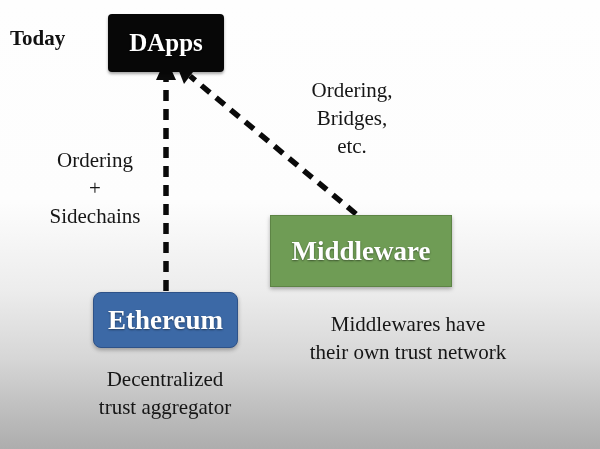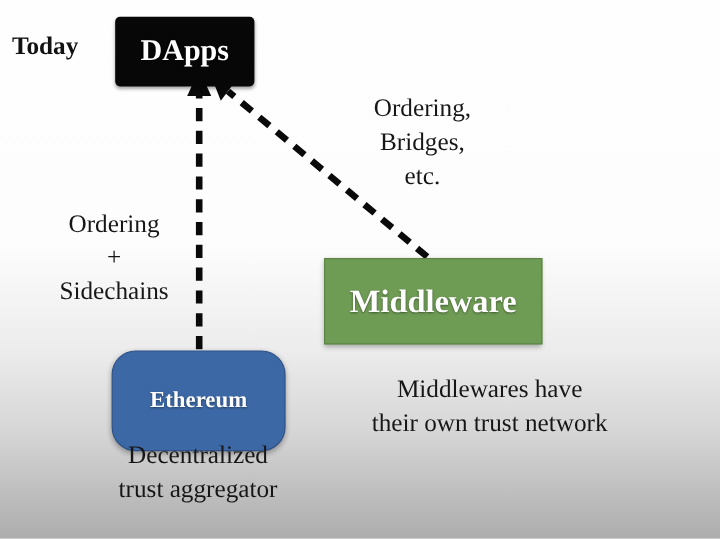--- a/index.html
+++ b/index.html
@@ -22,53 +22,53 @@
     font-size: 21px; font-weight: bold; color: #111;
   }
 
   .node {
     display: flex; align-items: center; justify-content: center;
     color: #fff; font-weight: bold;
     text-shadow: 0 1px 2px rgba(0,0,0,0.45);
   }
 
   .node-dapps {
-    left: 96px; top: 14px; width: 116px; height: 58px;
+    left: 108px; top: 14px; width: 116px; height: 58px;
     background: #070707;
     border-radius: 4px;
     font-size: 25px;
     box-shadow: 0 2px 3px rgba(0,0,0,0.35);
   }
 
   .node-middleware {
     left: 270px; top: 215px; width: 182px; height: 72px;
     background: #6f9c55;
     border: 1px solid #5d8445;
     border-radius: 0;
     font-size: 27px;
     box-shadow: 0 2px 4px rgba(0,0,0,0.3);
   }
 
   .node-ethereum {
-    left: 93px; top: 292px; width: 145px; height: 84px;
+    left: 93px; top: 292px; width: 145px; height: 56px;
     background: #3c69a6;
     border: 1px solid #2e5288;
-    border-radius: 20px;
-    font-size: 19px;
+    border-radius: 8px;
+    font-size: 27px;
     box-shadow: 0 2px 4px rgba(0,0,0,0.3);
   }
 
   .annot {
     color: #161616;
     font-size: 21px;
     line-height: 28px;
     text-align: center;
   }
 
-  .annot-ordering   { left: 25px;  top: 146px; width: 140px; margin-top: 26px; }
+  .annot-ordering   { left: 25px;  top: 146px; width: 140px; }
   .annot-oracles    { left: 282px; top: 76px;  width: 140px; }
   .caption-ethereum { left: 60px;  top: 365px; width: 210px; }
   .caption-middleware { left: 278px; top: 310px; width: 260px; }
 
   svg.arrows {
     position: absolute; left: 0; top: 0;
     width: 600px; height: 449px;
     pointer-events: none;
   }
 </style>

